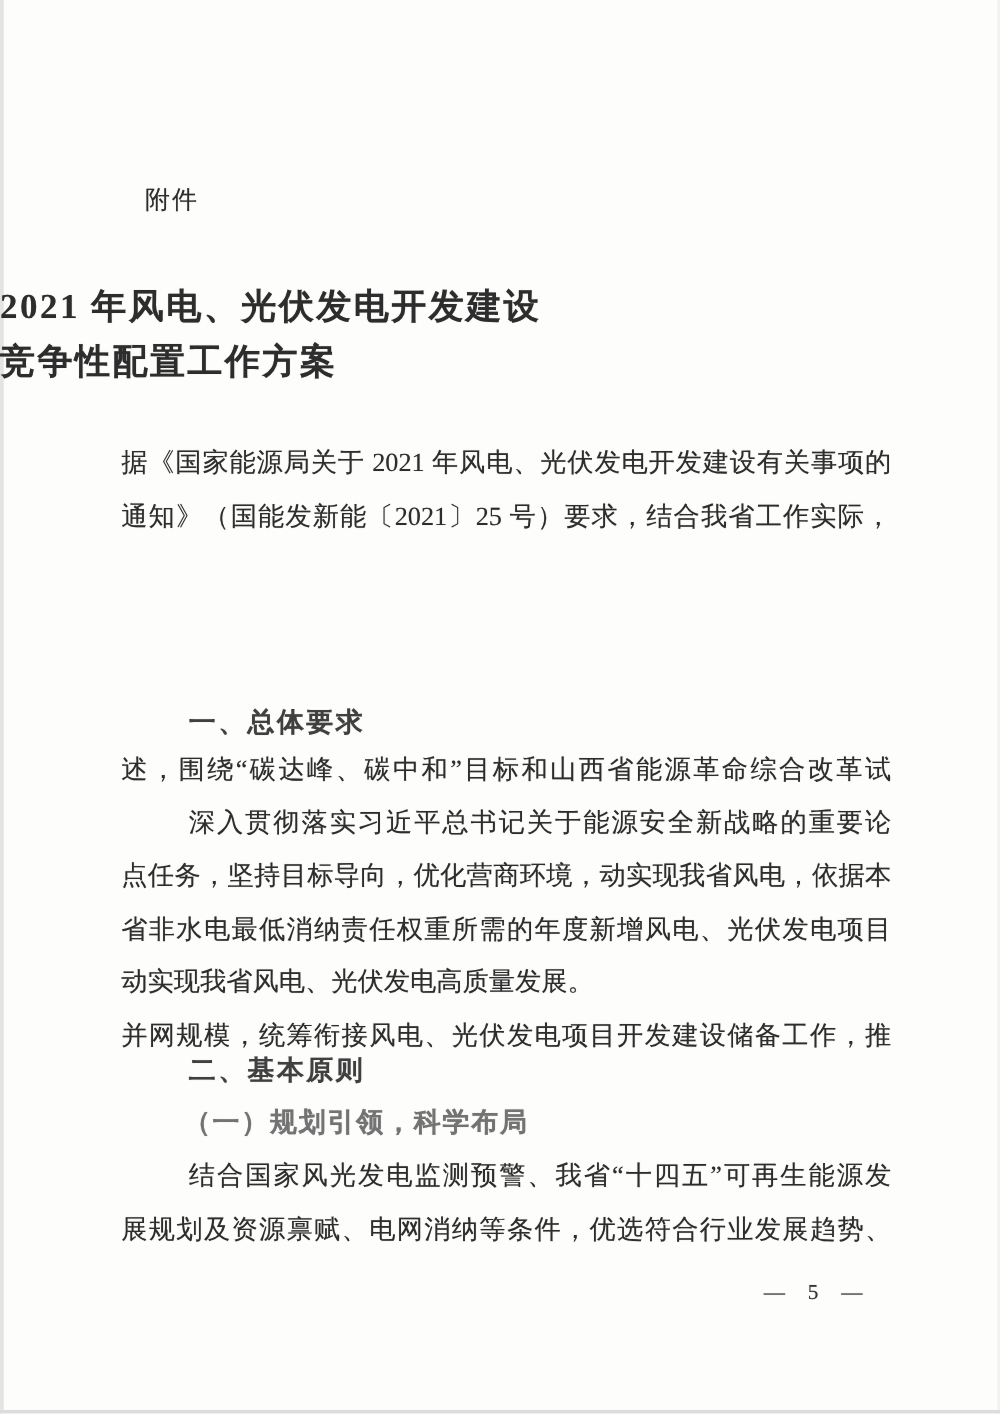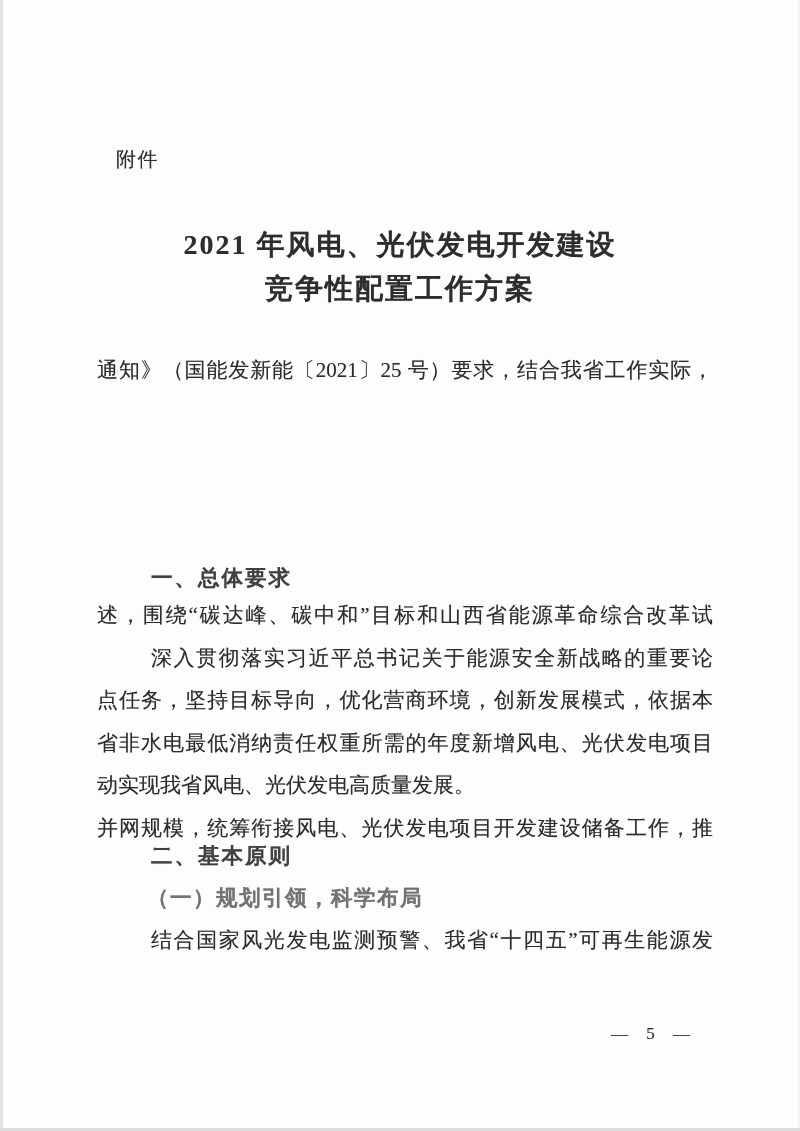--- a/index.html
+++ b/index.html
@@ -17,21 +17,21 @@
   .edge-left{position:absolute;left:0;top:0;width:3px;height:100%;background:#e4e4e2;}
   .edge-right{position:absolute;right:0;top:0;width:2px;height:100%;background:#f2f2f0;}
   .edge-bottom{position:absolute;left:0;bottom:0;width:100%;height:3px;background:#dcdcda;}
 
   .attach{
     position:absolute;left:116px;top:146px;
     font-size:20px;letter-spacing:1.5px;
   }
   .title-line{
     position:absolute;left:0;width:100%;
-    text-align:center;font-weight:700;
+    text-align:left;font-weight:700;
     font-size:28px;letter-spacing:2px;
   }
   #title1{top:226px;}
   #title2{top:270px;}
 
   .para{position:absolute;left:97px;width:616px;}
   .line{font-size:21px;line-height:42.5px;}
   .j{
     text-align:justify;
     text-align-last:justify;
@@ -66,37 +66,39 @@
   <div class="edge-left"></div>
   <div class="edge-right"></div>
   <div class="edge-bottom"></div>
 
   <div class="attach">附件</div>
 
   <div class="title-line" id="title1">2021 年风电、光伏发电开发建设</div>
   <div class="title-line" id="title2">竞争性配置工作方案</div>
 
   <div class="para" style="top:349px">
+    <div class="line j">据《国家能源局关于 2021 年风电、光伏发电开发建设有关事项的</div>
     <div class="line j">通知》（国能发新能〔2021〕25 号）要求，结合我省工作实际，</div>
   </div>
 
   <div class="heading" style="top:557px">一、总体要求</div>
 
   <div class="para" style="top:594px">
     <div class="line j">述，围绕“碳达峰、碳中和”目标和山西省能源革命综合改革试</div>
     <div class="line j ind">深入贯彻落实习近平总书记关于能源安全新战略的重要论</div>
-    <div class="line j">点任务，坚持目标导向，优化营商环境，创新发展模式，依据本</div>
+    <div class="line j">点任务，坚持目标导向，优化营商环境，动实现我省风电，依据本</div>
     <div class="line j">省非水电最低消纳责任权重所需的年度新增风电、光伏发电项目</div>
     <div class="line">动实现我省风电、光伏发电高质量发展。</div>
     <div class="line j">并网规模，统筹衔接风电、光伏发电项目开发建设储备工作，推</div>
   </div>
 
   <div class="heading" style="top:835px">二、基本原则</div>
 
   <div class="subheading" style="top:877px">（一）规划引领，科学布局</div>
 
   <div class="para" style="top:919px">
     <div class="line j ind">结合国家风光发电监测预警、我省“十四五”可再生能源发</div>
+    <div class="line j">展规划及资源禀赋、电网消纳等条件，优选符合行业发展趋势、</div>
   </div>
 
   <div class="pagenum">— 5 —</div>
 
 </div>
 
 </body></html>

